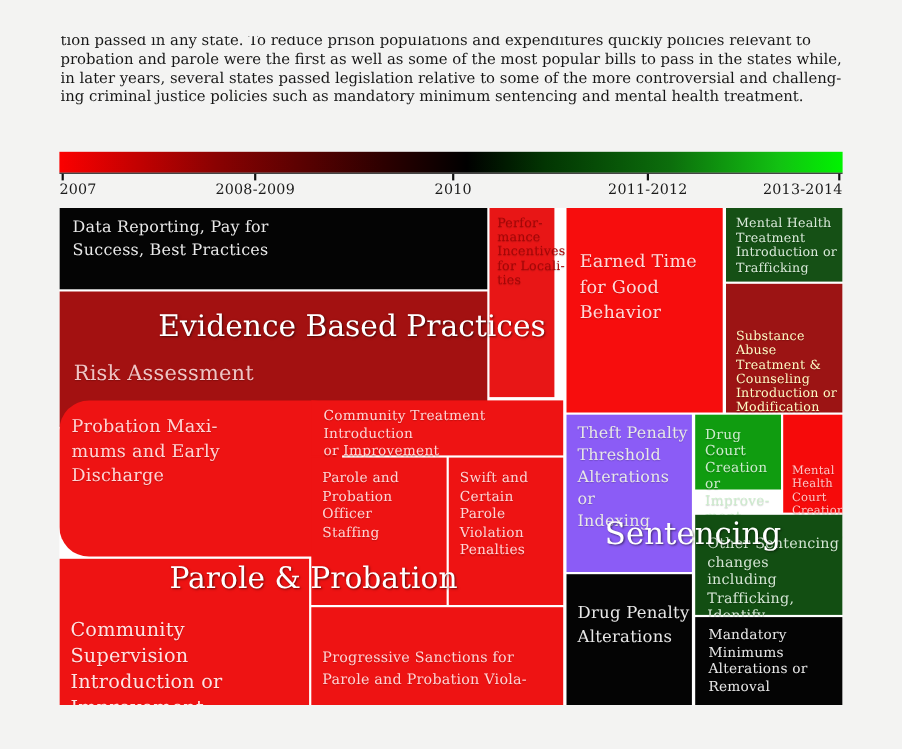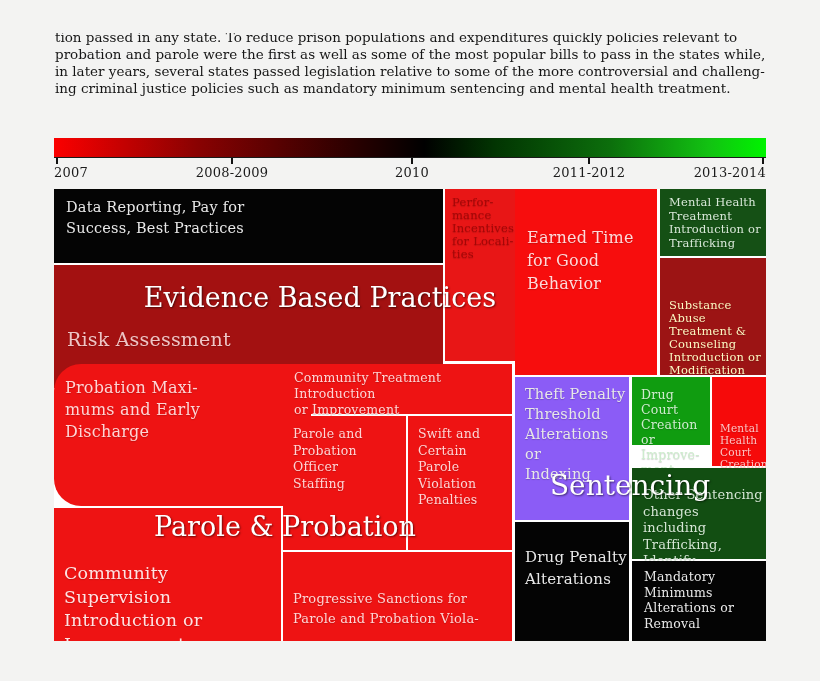--- a/index.html
+++ b/index.html
@@ -51,21 +51,21 @@
     <div class="tick-label tl-c" style="left:358px">2010</div>
     <div class="tick-label tl-c" style="left:535px">2011-2012</div>
     <div class="tick-label" style="right:0">2013-2014</div>
   </div>
 
   <div class="treemap" id="treemap">
       <div class="cell" style="left: 0px; top: 0px; width: 389px; height: 74px; background: rgb(4, 4, 4); color: rgb(232, 232, 232);">
         <div class="cell-text" style="font-size: 14.5px; line-height: 21px; top: 8px; left: 12px;">Data Reporting, Pay for
 Success, Best Practices</div>
       </div>
-      <div class="cell" style="left: 391px; top: 0px; width: 70px; height: 172px; background: rgb(232, 22, 22); color: rgb(163, 7, 7);">
+      <div class="cell" style="left: 391px; top: 0px; width: 59px; height: 172px; background: rgb(232, 22, 22); color: rgb(163, 7, 7);">
         <div class="cell-text" style="font-size: 11.5px; line-height: 13px; top: 7px; left: 7px;">Perfor-
 mance
 Incentives
 for Locali-
 ties</div>
       </div>
       <div class="cell" style="left: 0px; top: 76px; width: 389px; height: 123px; background: rgb(163, 17, 17); color: rgb(239, 197, 197);">
         <div class="cell-text" style="font-size: 19px; line-height: 22px; top: 63px; left: 13px;">Risk Assessment</div>
       </div>
       <div class="cell" style="left: 0px; top: 175px; width: 257px; height: 142px; background: rgb(238, 19, 19); color: rgb(255, 212, 212); border-radius: 27px;">

